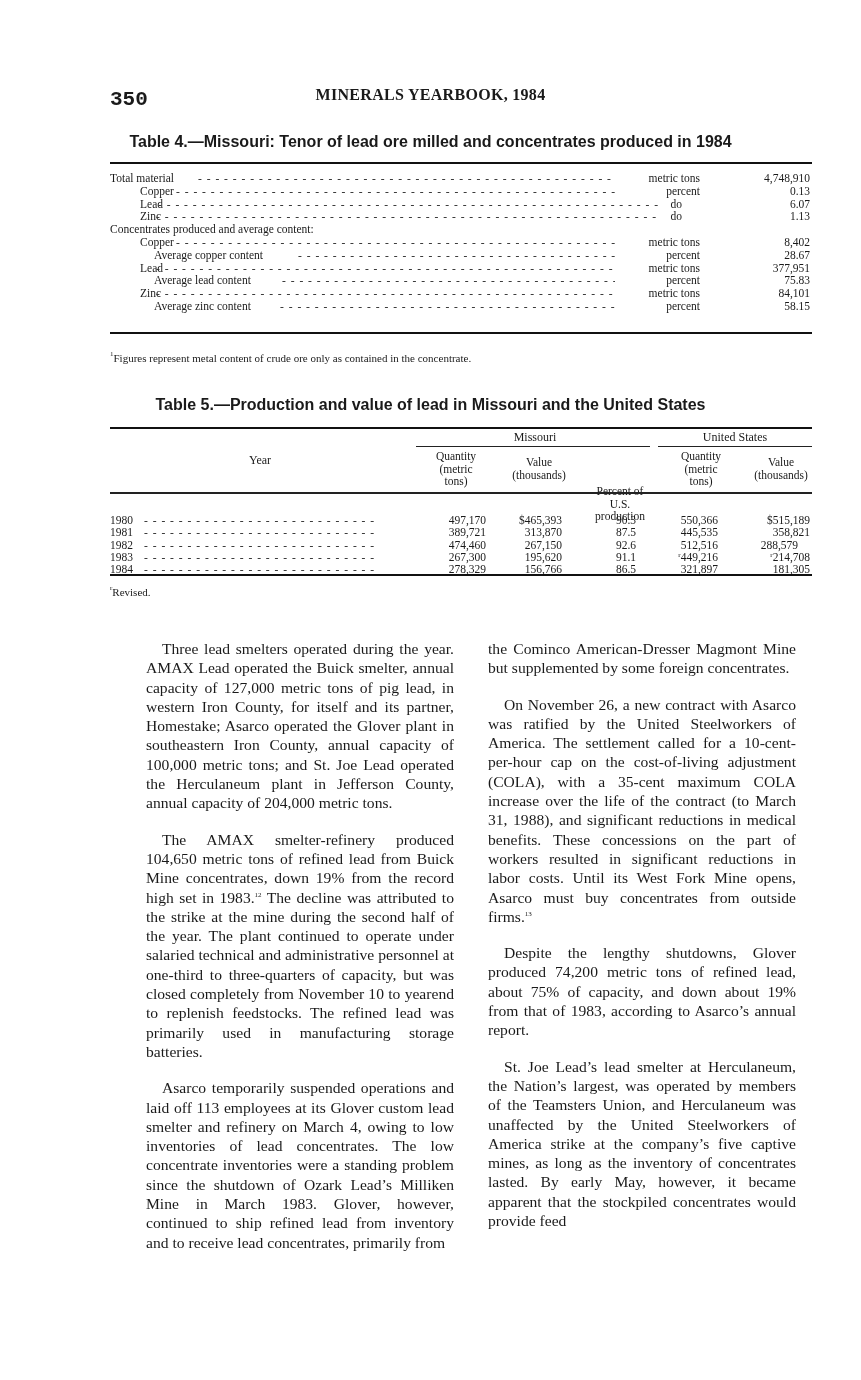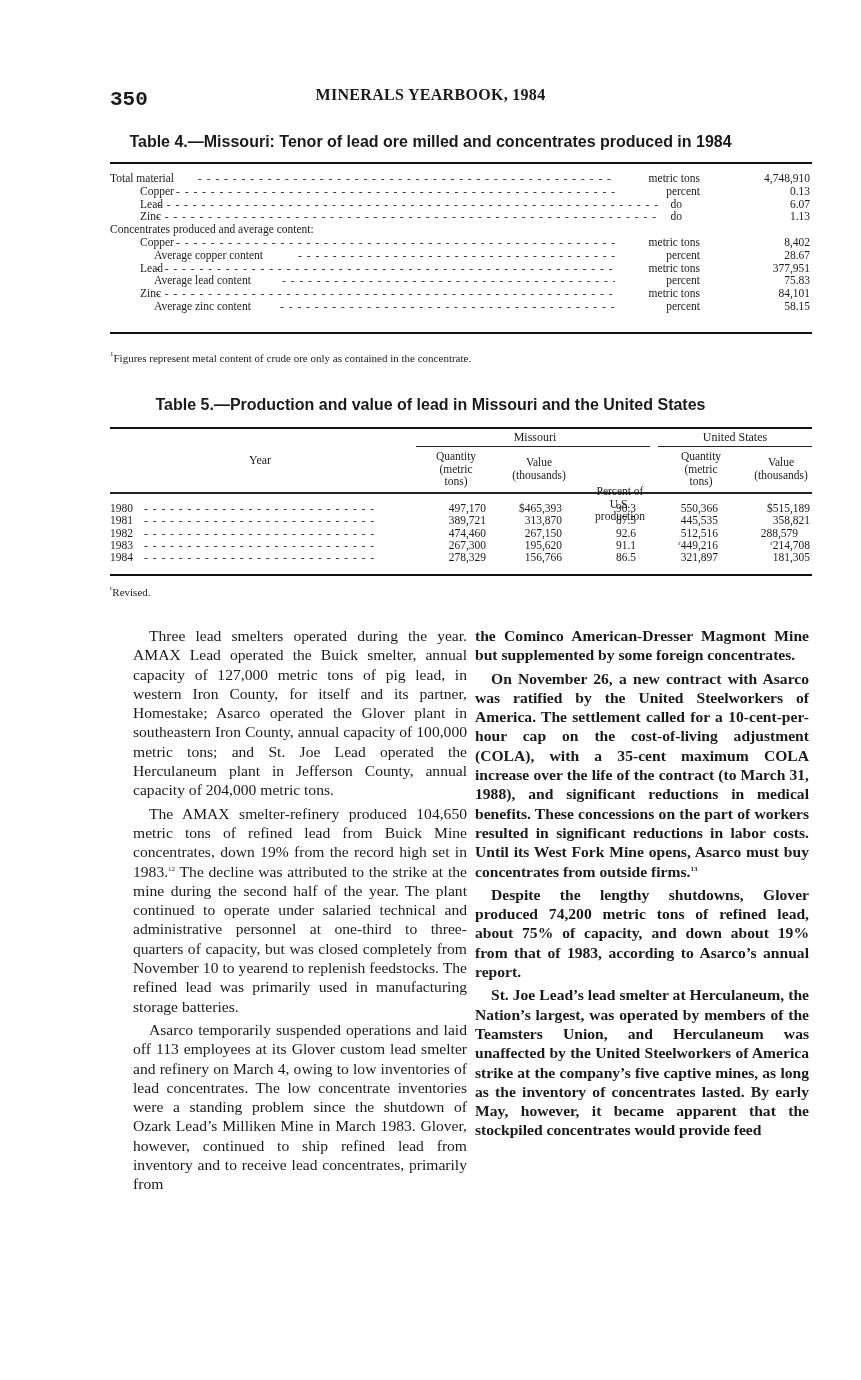--- a/index.html
+++ b/index.html
@@ -22,32 +22,32 @@
   .t4-label.i2 { left: 44px; }
   .t4-leader { position: absolute; top: 0; right: 195px; color: #333; overflow: hidden; letter-spacing: 1px; }
   .t4-unit { position: absolute; right: 110px; }
   .t4-value { position: absolute; right: 0; text-align: right; }
   .footnote { font-size: 11px; }
 
   
   .t5 { left: 110px; top: 428px; width: 702px; font-size: 11.5px; }
   .t5-head { position: relative; height: 66px; }
   .t5-cell { position: absolute; text-align: center; line-height: 12.5px; }
-  .t5-body { position: relative; margin-top: 8px; }
+  .t5-body { position: relative; margin-top: 20px; }
   .t5-row { position: relative; height: 12.3px; line-height: 12.3px; }
   .t5-num { position: absolute; text-align: right; }
   .t5-year { position: absolute; left: 0; }
   .t5-lead { position: absolute; left: 34px; width: 235px; overflow: hidden; white-space: nowrap; color: #333; letter-spacing: 1px; }
   sup { font-size: 7px; vertical-align: top; position: relative; top: -2px; }
 
   
   .col { top: 622px; width: 342px; font-size: 15.6px; line-height: 19.3px; text-align: justify; }
   .col-left { left: 129px; }
-  .col-right { left: 471px; font-weight: bold; }
-  .col p { margin: 4px; text-indent: 16px; }
+  .col-right { left: 471px; }
+  .col p { margin: 17px; text-indent: 16px; }
   .col p.cont { text-indent: 0; }
 </style>
 </head>
 <body>
 
 <div class="abs page-num">350</div>
 <div class="abs running-head">MINERALS YEARBOOK, 1984</div>
 
 <div class="abs table-title" style="top:133px;">Table 4.—Missouri: Tenor of lead ore milled and concentrates produced in 1984</div>
 <div class="abs rule-thick" style="left:110px; top:162px; width:702px;"></div>

